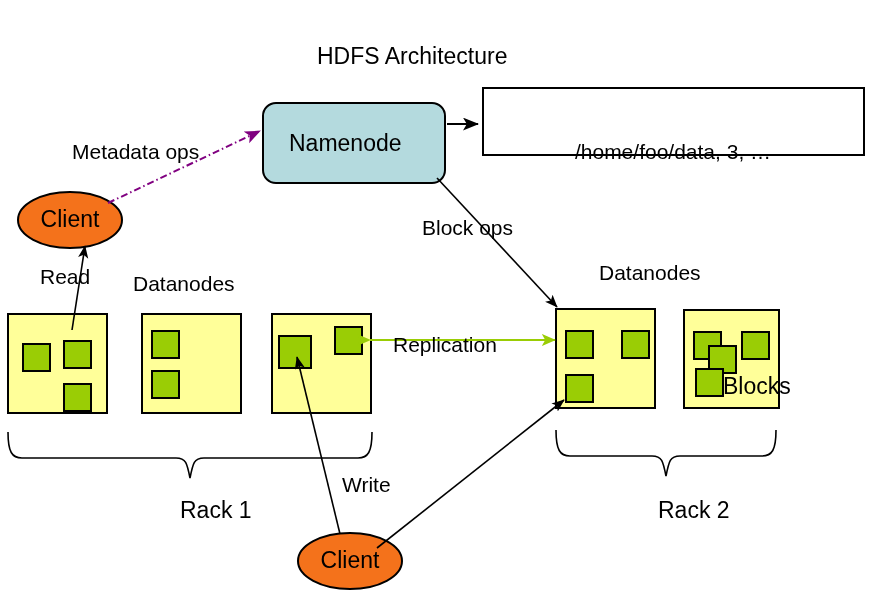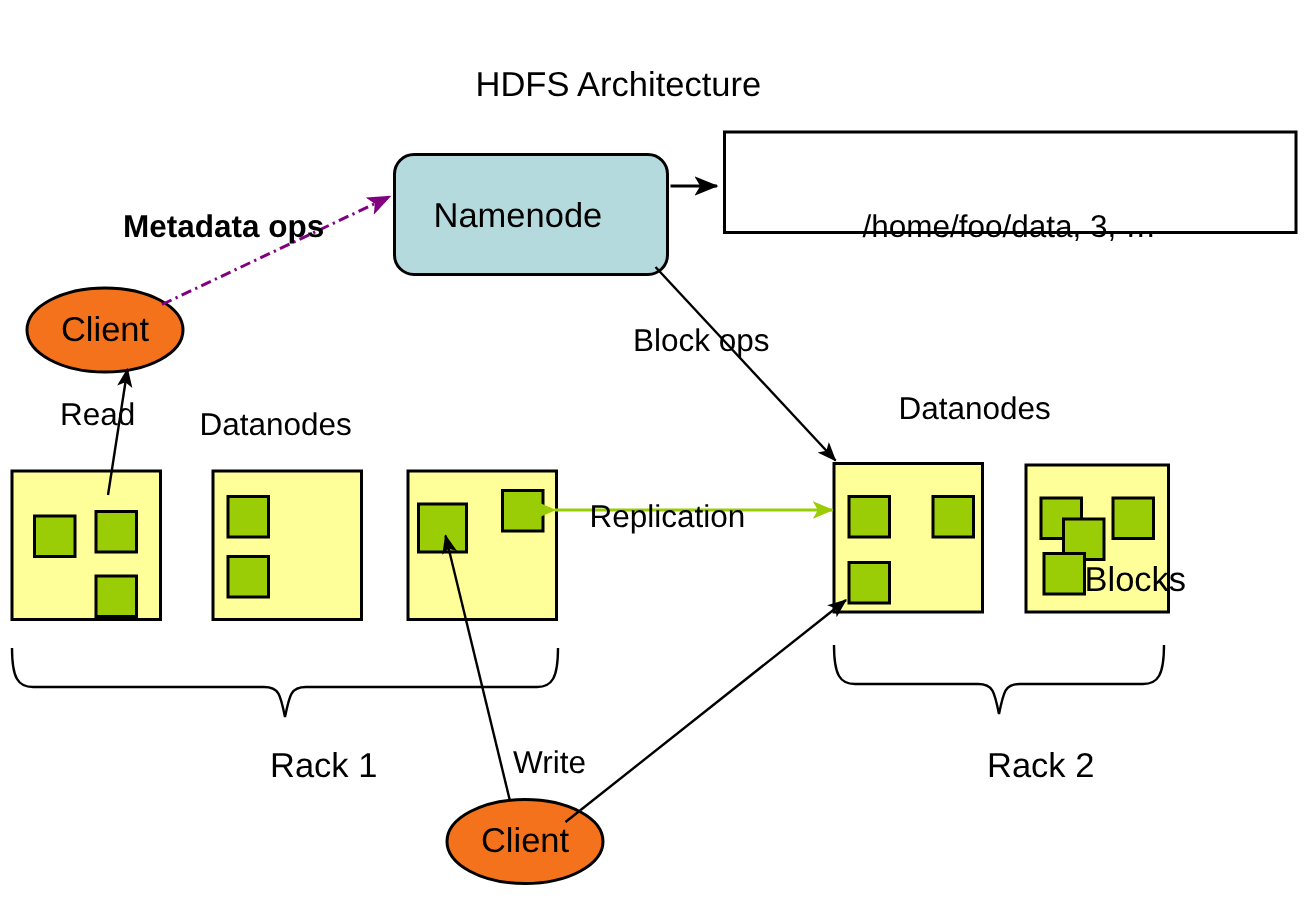--- a/index.html
+++ b/index.html
@@ -155,25 +155,25 @@
 
   <div class="lbl node-text" style="left:289px; top:131px;">Namenode</div>
 
   <div class="lbl meta-text">
     <div>/home/foo/data, 3, …</div>
   </div>
 
   <div class="lbl client-text" style="left:18px; top:207px; width:104px;">Client</div>
   <div class="lbl client-text" style="left:298px; top:548px; width:104px;">Client</div>
 
-  <div class="lbl edge-label" style="left:82px; top:140px;font-weight:bold;">Metadata ops</div>
+  <div class="lbl edge-label" style="left:72px; top:140px;">Metadata ops</div>
   <div class="lbl edge-label" style="left:422px; top:216px;">Block ops</div>
   <div class="lbl edge-label" style="left:393px; top:333px;">Replication</div>
   <div class="lbl edge-label" style="left:40px; top:265px;">Read</div>
-  <div class="lbl edge-label" style="left:342px; top:497px;">Write</div>
+  <div class="lbl edge-label" style="left:342px; top:473px;">Write</div>
 
   <div class="lbl section-label" style="left:133px; top:272px;">Datanodes</div>
   <div class="lbl section-label" style="left:599px; top:261px;">Datanodes</div>
   <div class="lbl blocks-label" style="left:723px; top:374px;">Blocks</div>
 
   <div class="lbl rack-label" style="left:141px; top:498px;">Rack 1</div>
   <div class="lbl rack-label" style="left:619px; top:498px;">Rack 2</div>
 
 </div>
 

